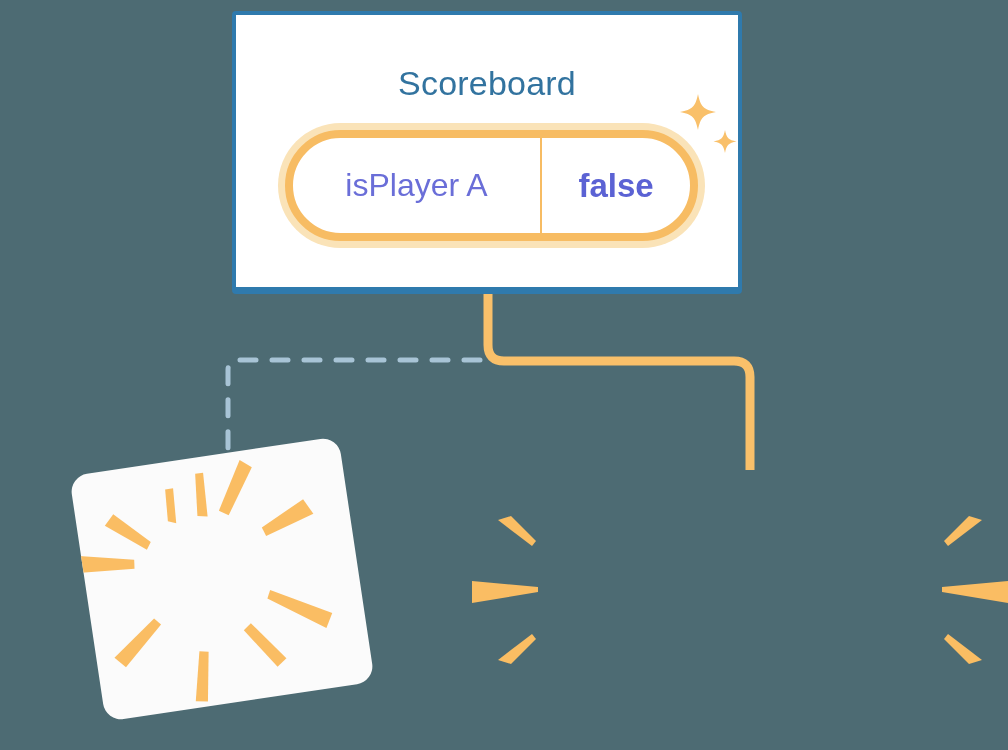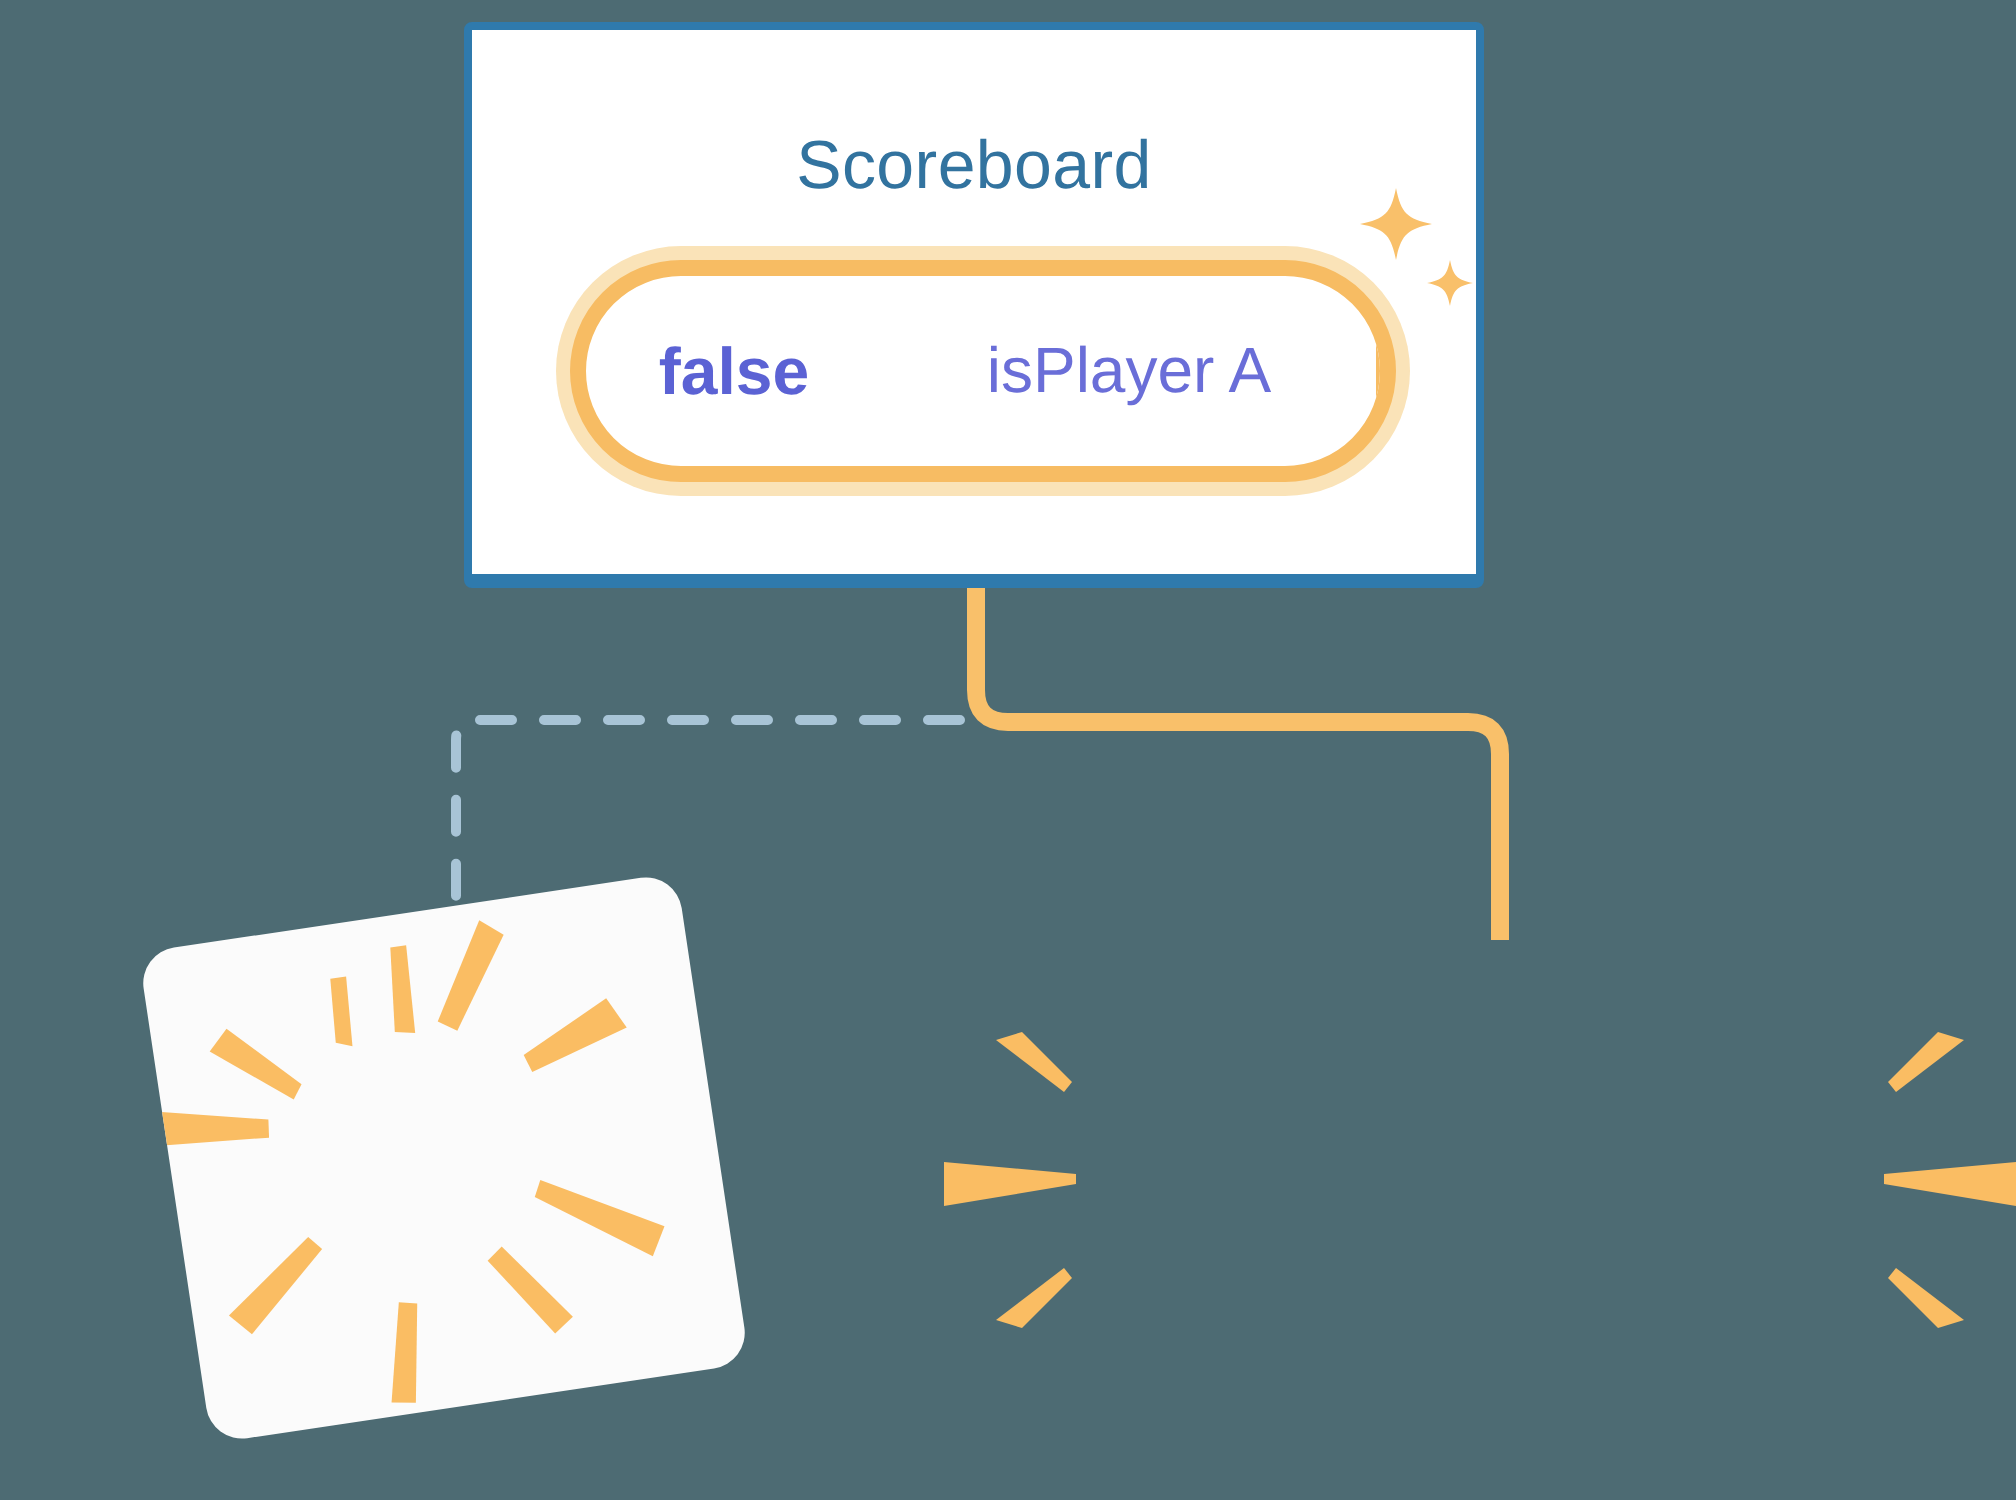--- a/index.html
+++ b/index.html
@@ -199,22 +199,22 @@
     <path d="M 480 360 L 238 360 Q 228 360 228 370 L 228 500" fill="none" stroke="#a8c4d6" stroke-width="5" stroke-linecap="round" stroke-dasharray="16 16"></path>
 
     <path d="M 488 282 L 488 345 Q 488 361 504 361 L 734 361 Q 750 361 750 377 L 750 470" fill="none" stroke="#f9c06a" stroke-width="9" stroke-linecap="butt" stroke-linejoin="round"></path>
   </svg>
 
   <div class="card-scoreboard">
     <div class="card-title">Scoreboard</div>
 
     <div class="pill-wrap">
       <div class="pill-orange">
+        <div class="pill-cell pill-key">isPlayer A</div>
         <div class="pill-cell pill-val">false</div>
-        <div class="pill-cell pill-key">isPlayer A</div>
       </div>
     </div>
   </div>
 
   <svg class="sparkles" viewBox="0 0 76 76">
     <path d="M26 6 C28.5 18.5 31.5 21.5 44 24 C31.5 26.5 28.5 29.5 26 42 C23.5 29.5 20.5 26.5 8 24 C20.5 21.5 23.5 18.5 26 6 Z" fill="#f9c06a"></path>
     <path d="M53 42 C54.6 50 56.5 51.9 64.5 53.5 C56.5 55.1 54.6 57 53 65 C51.4 57 49.5 55.1 41.5 53.5 C49.5 51.9 51.4 50 53 42 Z" fill="#f9c06a"></path>
   </svg>
 
   <div class="card-flash">

